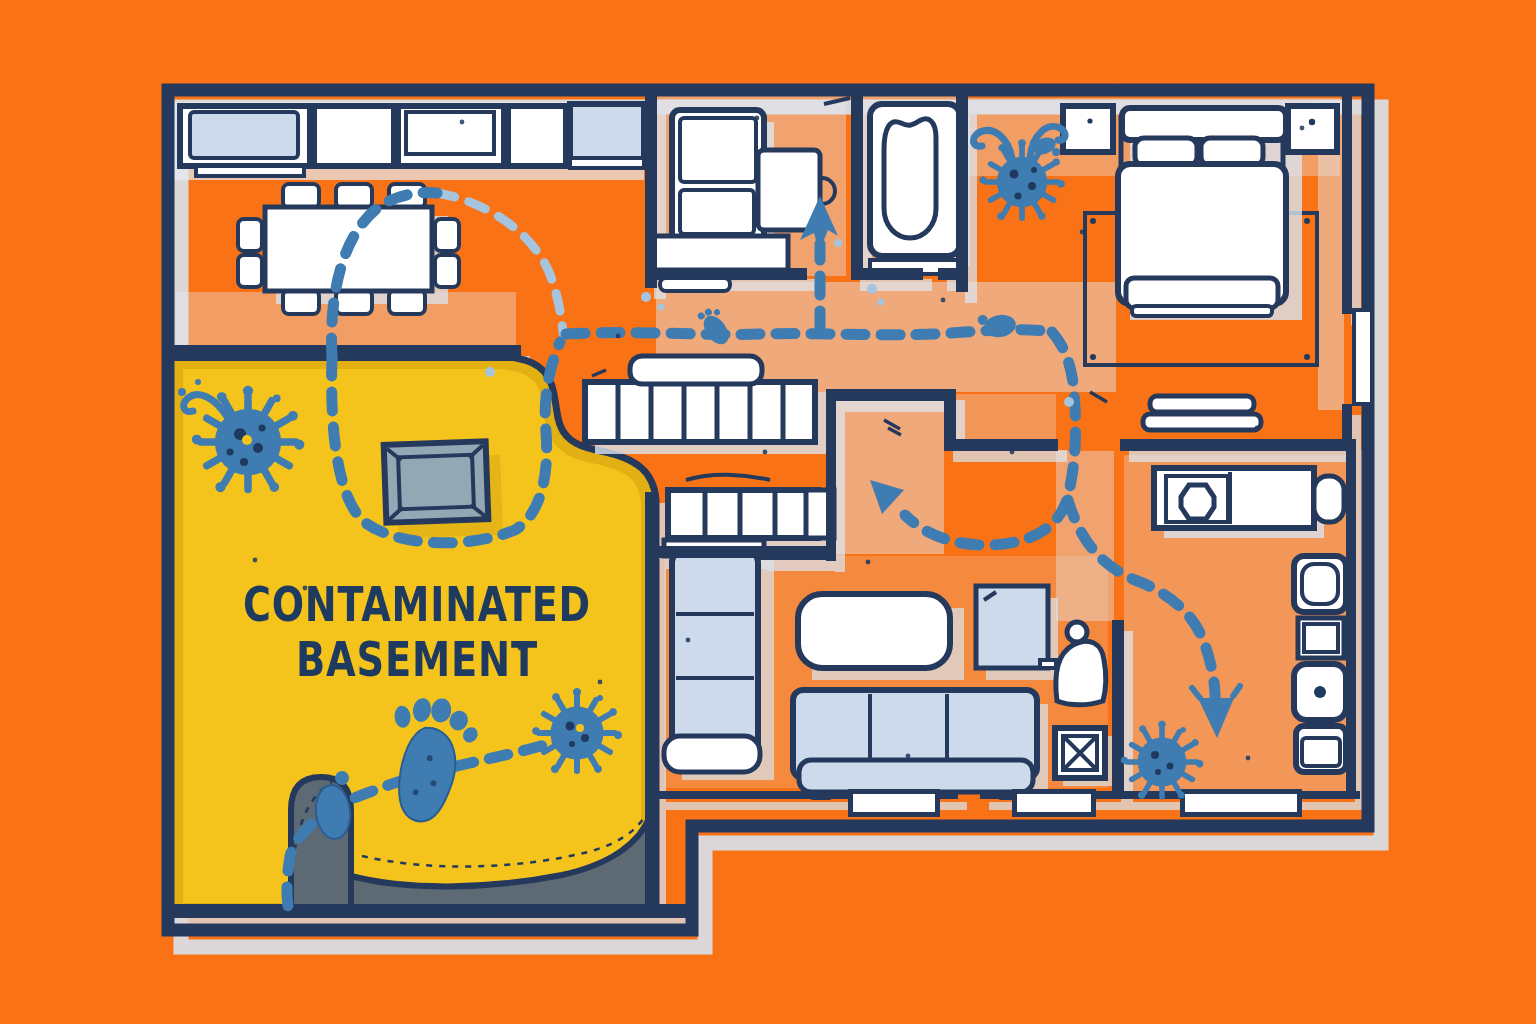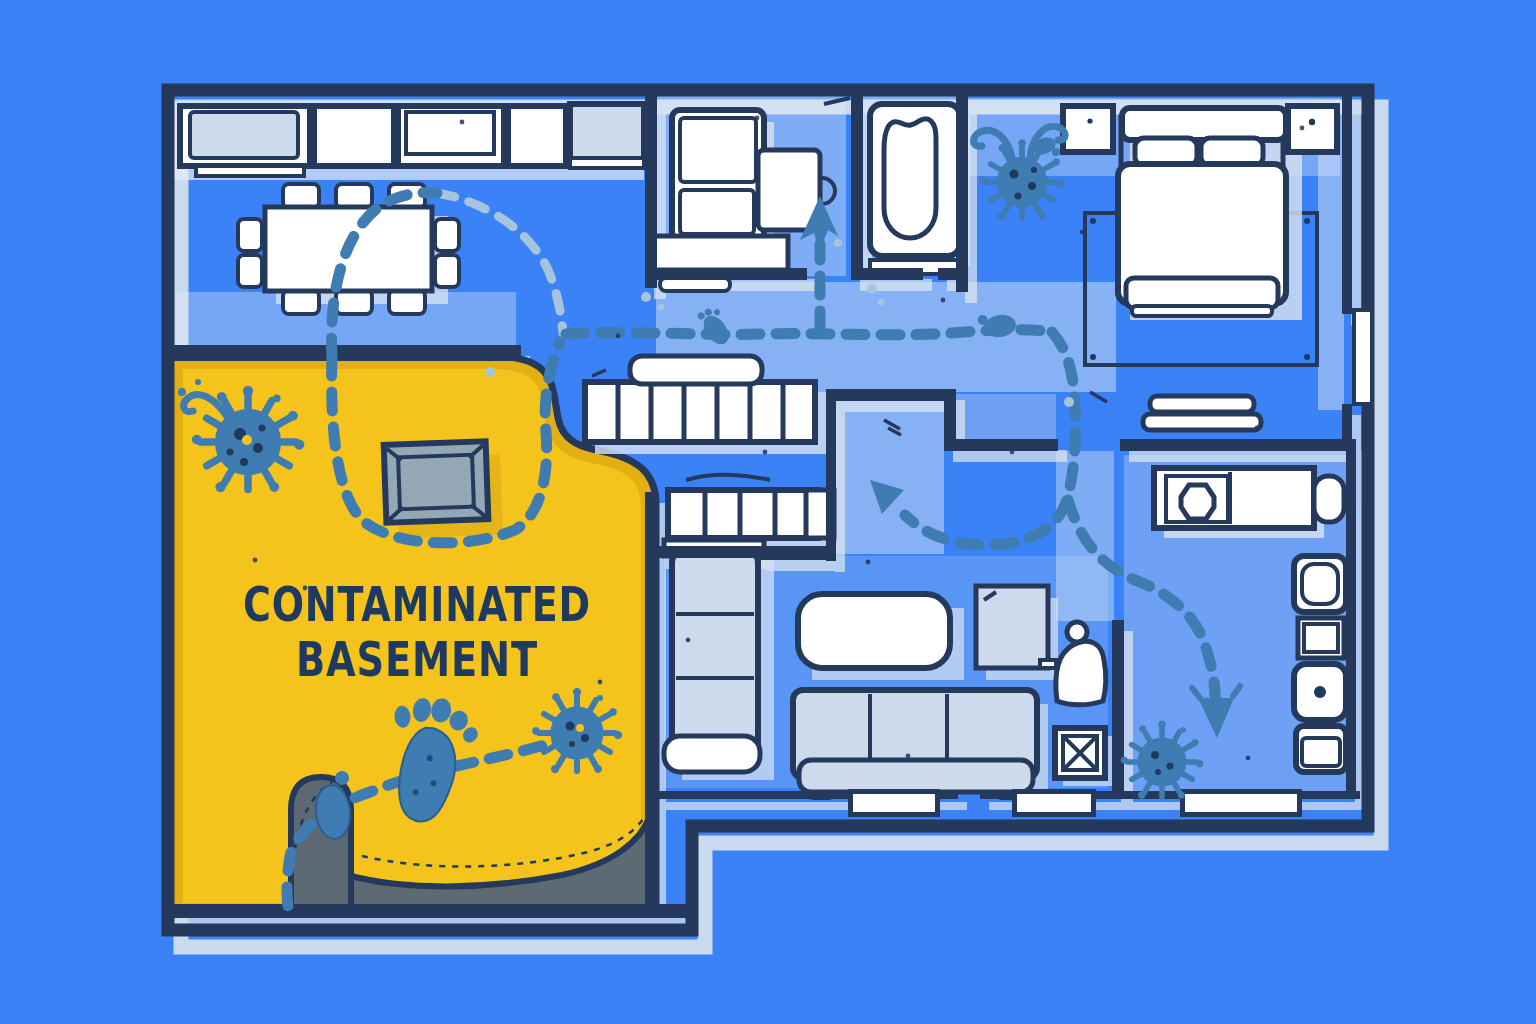--- a/index.html
+++ b/index.html
@@ -1,16 +1,16 @@
 <!DOCTYPE html>
 <html style="--wall-navy: #24395c; --ink-navy: #1f3a5f; --paper: #ffffff; --shadow-blue: #d9e4ef; --wash-blue: #e4ecf5; --furniture-blue: #ccdaec; --hazard-yellow: #f4c41d; --hazard-yellow-deep: #e2b013; --germ-blue: #3e7cb1; --germ-blue-dark: #2b5d92; --germ-blue-light: #a6c4de; --entry-gray: #5d6973; --crate-gray: #93a7b4;"><head>
 <meta charset="utf-8">
 <style>
   html,body{margin:0;padding:0;background:#fff;}
-  .stage{position:relative;width:1536px;height:1024px;background:#3b82f6;overflow:hidden;
+  .stage{position:relative;width:1536px;height:1024px;background:#f97316;overflow:hidden;
          font-family:"DejaVu Sans","Liberation Sans",sans-serif;}
   svg{display:block;}
   .w    { fill: var(--wall-navy); }
   .ln   { stroke: var(--wall-navy); fill:none; }
   .fw   { fill:#ffffff; stroke: var(--wall-navy); }
   .fb   { fill: var(--furniture-blue); stroke: var(--wall-navy); }
   .sh   { fill: var(--shadow-blue); }
   .wash { fill: var(--wash-blue); }
   .germ { fill: var(--germ-blue); }
   .germd{ stroke: var(--germ-blue-dark); }

